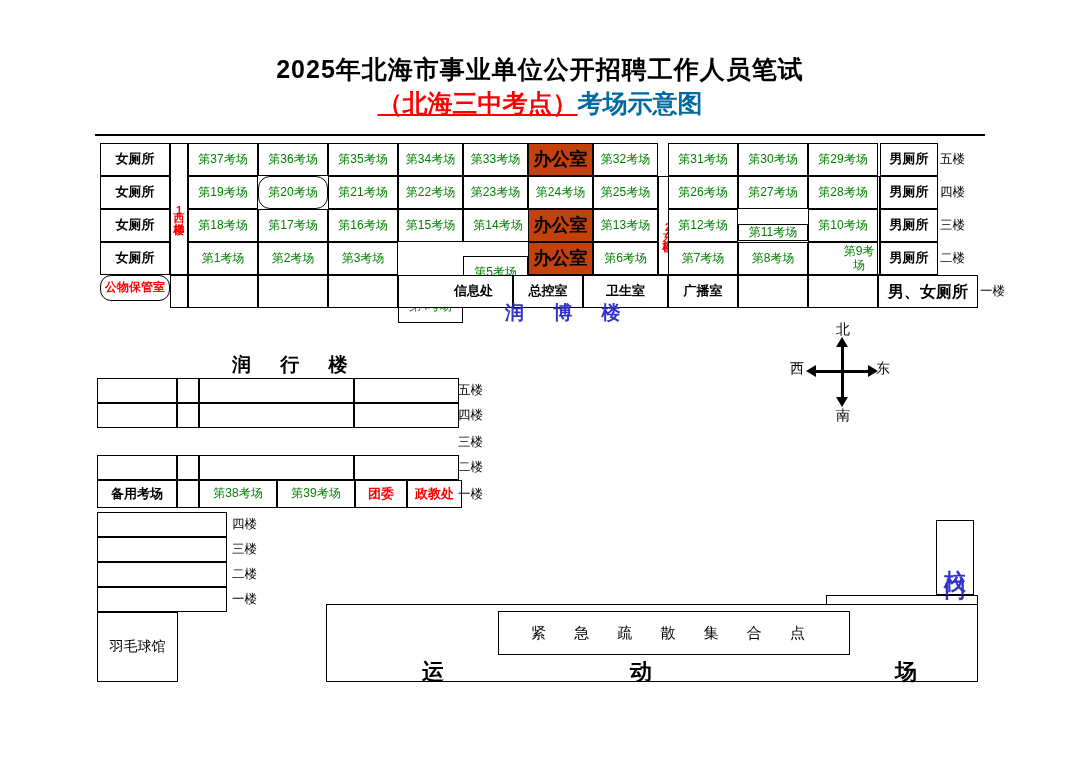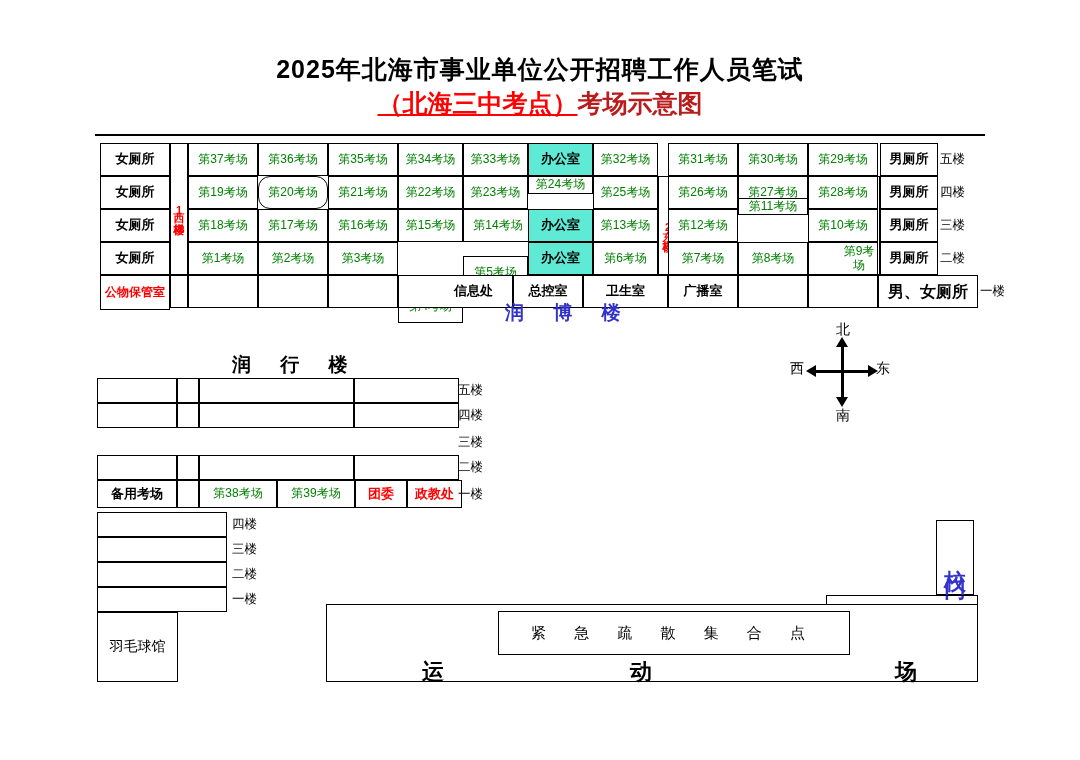--- a/index.html
+++ b/index.html
@@ -38,40 +38,40 @@
   .title-line2 {
     font-size: 25px;
     font-weight: bold;
     line-height: 34px;
   }
   .title-red {
     color: #ff0000;
     text-decoration: underline;
   }
   .title-black {
-    color: #b91c1c;
+    color: #0369a1;
   }
 
   
   .cell {
     box-sizing: border-box;
     border: 1px solid #000000;
     display: flex;
     align-items: center;
     justify-content: center;
     font-size: 12px;
     color: #008000;
     background: #ffffff;
     text-align: center;
     line-height: 1.1;
     overflow: hidden;
   }
   .cell.black { color: #000000; font-weight: bold; font-size: 13px; }
   .cell.red { color: #ff0000; font-weight: bold; font-size: 12px; }
-  .cell.yellow { background: #5eead4; color: #000000; font-weight: bold; font-size: 13px; }
+  .cell.yellow { background: #c2410c; color: #000000; font-weight: bold; font-size: 18px; }
   .cell.blank { color: transparent; }
   .cell.vert {
     writing-mode: vertical-rl;
     text-orientation: upright;
     letter-spacing: -1px;
     font-size: 11px;
     padding: 0;
   }
   .floor-label {
     position: absolute;
@@ -242,57 +242,57 @@
   <div class="cell vert red" style="position:absolute;left:860px;top:176px;width:20px;height:99px;">东1楼梯</div>
   <div class="cell black" style="position:absolute;left:880px;top:143px;width:58px;height:33px;">男厕所</div>
   <div class="floor-label" style="left:940px;top:143px;width:44px;height:33px;">五楼</div>
 
   <div class="cell black" style="position:absolute;left:100px;top:176px;width:70px;height:33px;">女厕所</div>
   <div class="cell" style="position:absolute;left:188px;top:176px;width:70px;height:33px;">第19考场</div>
   <div class="cell" style="position:absolute;left:258px;top:176px;width:70px;height:33px;border-radius:12px;">第20考场</div>
   <div class="cell" style="position:absolute;left:328px;top:176px;width:70px;height:33px;">第21考场</div>
   <div class="cell" style="position:absolute;left:398px;top:176px;width:65px;height:33px;">第22考场</div>
   <div class="cell" style="position:absolute;left:463px;top:176px;width:65px;height:33px;">第23考场</div>
-  <div class="cell" style="position:absolute;left:528px;top:176px;width:65px;height:18px;">第24考场</div>
+  <div class="cell" style="position:absolute;left:528px;top:176px;width:65px;height:33px;">第24考场</div>
   <div class="cell" style="position:absolute;left:593px;top:176px;width:65px;height:33px;">第25考场</div>
   <div class="cell" style="position:absolute;left:668px;top:176px;width:70px;height:33px;">第26考场</div>
   <div class="cell" style="position:absolute;left:738px;top:176px;width:70px;height:33px;">第27考场</div>
   <div class="cell" style="position:absolute;left:808px;top:176px;width:70px;height:33px;">第28考场</div>
   <div class="cell black" style="position:absolute;left:880px;top:176px;width:58px;height:33px;">男厕所</div>
   <div class="floor-label" style="left:940px;top:176px;width:44px;height:33px;">四楼</div>
 
   <div class="cell black" style="position:absolute;left:100px;top:209px;width:70px;height:33px;">女厕所</div>
   <div class="cell" style="position:absolute;left:188px;top:209px;width:70px;height:33px;">第18考场</div>
   <div class="cell" style="position:absolute;left:258px;top:209px;width:70px;height:33px;">第17考场</div>
   <div class="cell" style="position:absolute;left:328px;top:209px;width:70px;height:33px;">第16考场</div>
   <div class="cell" style="position:absolute;left:398px;top:209px;width:65px;height:33px;">第15考场</div>
   <div class="cell" style="position:absolute;left:463px;top:209px;width:70px;height:33px;">第14考场</div>
   <div class="cell yellow" style="position:absolute;left:528px;top:209px;width:65px;height:33px;">办公室</div>
   <div class="cell" style="position:absolute;left:593px;top:209px;width:65px;height:33px;">第13考场</div>
   <div class="cell" style="position:absolute;left:668px;top:209px;width:70px;height:33px;">第12考场</div>
-  <div class="cell" style="position:absolute;left:738px;top:198px;width:70px;height:17px;">第11考场</div>
+  <div class="cell" style="position:absolute;left:738px;top:224px;width:70px;height:17px;">第11考场</div>
   <div class="cell" style="position:absolute;left:808px;top:209px;width:70px;height:33px;">第10考场</div>
   <div class="cell black" style="position:absolute;left:880px;top:209px;width:58px;height:33px;">男厕所</div>
   <div class="floor-label" style="left:940px;top:209px;width:44px;height:33px;">三楼</div>
 
   <div class="cell black" style="position:absolute;left:100px;top:242px;width:70px;height:33px;">女厕所</div>
   <div class="cell" style="position:absolute;left:188px;top:242px;width:70px;height:33px;">第1考场</div>
   <div class="cell" style="position:absolute;left:258px;top:242px;width:70px;height:33px;">第2考场</div>
   <div class="cell" style="position:absolute;left:328px;top:242px;width:70px;height:33px;">第3考场</div>
   <div class="cell" style="position:absolute;left:398px;top:242px;width:65px;height:33px;margin-top:48px;">第4考场</div>
   <div class="cell" style="position:absolute;left:463px;top:256px;width:65px;height:33px;">第5考场</div>
   <div class="cell yellow" style="position:absolute;left:528px;top:242px;width:65px;height:33px;">办公室</div>
   <div class="cell" style="position:absolute;left:593px;top:242px;width:65px;height:33px;">第6考场</div>
   <div class="cell" style="position:absolute;left:668px;top:242px;width:70px;height:33px;">第7考场</div>
   <div class="cell" style="position:absolute;left:738px;top:242px;width:70px;height:33px;">第8考场</div>
   <div class="cell" style="position:absolute;left:808px;top:242px;width:70px;height:33px;padding-left:32px;">第9考场</div>
   <div class="cell black" style="position:absolute;left:880px;top:242px;width:58px;height:33px;">男厕所</div>
   <div class="floor-label" style="left:940px;top:242px;width:44px;height:33px;">二楼</div>
 
-  <div class="cell red" style="position:absolute;left:100px;top:275px;width:70px;height:35px;">公物保管室</div>
+  <div class="cell red" style="position:absolute;left:100px;top:275px;width:70px;height:26px;border-radius:11px;">公物保管室</div>
   <div class="cell blank" style="position:absolute;left:170px;top:275px;width:18px;height:33px;"></div>
   <div class="cell blank" style="position:absolute;left:188px;top:275px;width:70px;height:33px;"></div>
   <div class="cell blank" style="position:absolute;left:258px;top:275px;width:70px;height:33px;"></div>
   <div class="cell blank" style="position:absolute;left:328px;top:275px;width:70px;height:33px;"></div>
   <div class="cell black" style="position:absolute;left:398px;top:275px;width:115px;height:33px;padding-left:36px;">信息处</div>
   <div class="cell black" style="position:absolute;left:513px;top:275px;width:70px;height:33px;">总控室</div>
   <div class="cell black" style="position:absolute;left:583px;top:275px;width:85px;height:33px;">卫生室</div>
   <div class="cell black" style="position:absolute;left:668px;top:275px;width:70px;height:33px;">广播室</div>
   <div class="cell blank" style="position:absolute;left:738px;top:275px;width:70px;height:33px;"></div>
   <div class="cell blank" style="position:absolute;left:808px;top:275px;width:70px;height:33px;"></div>

